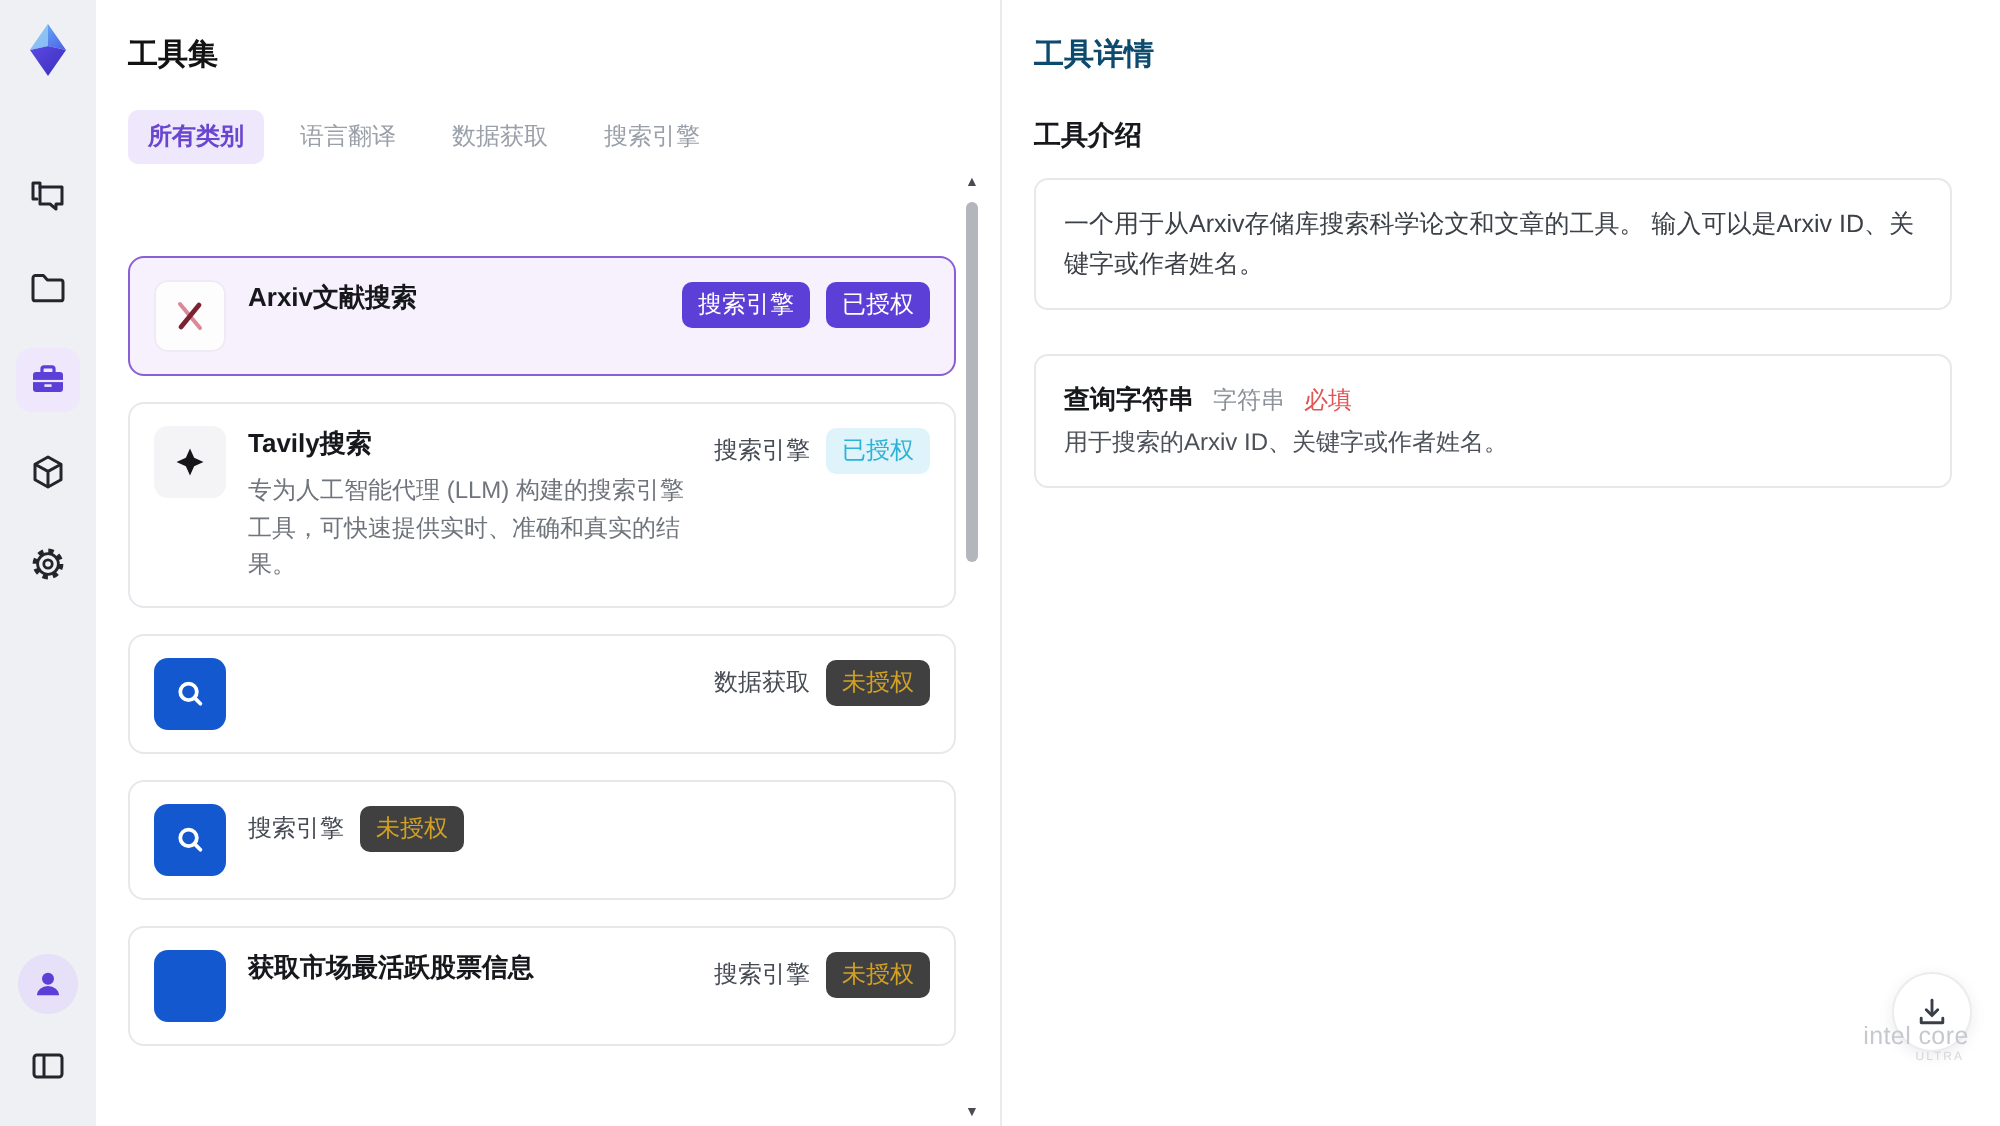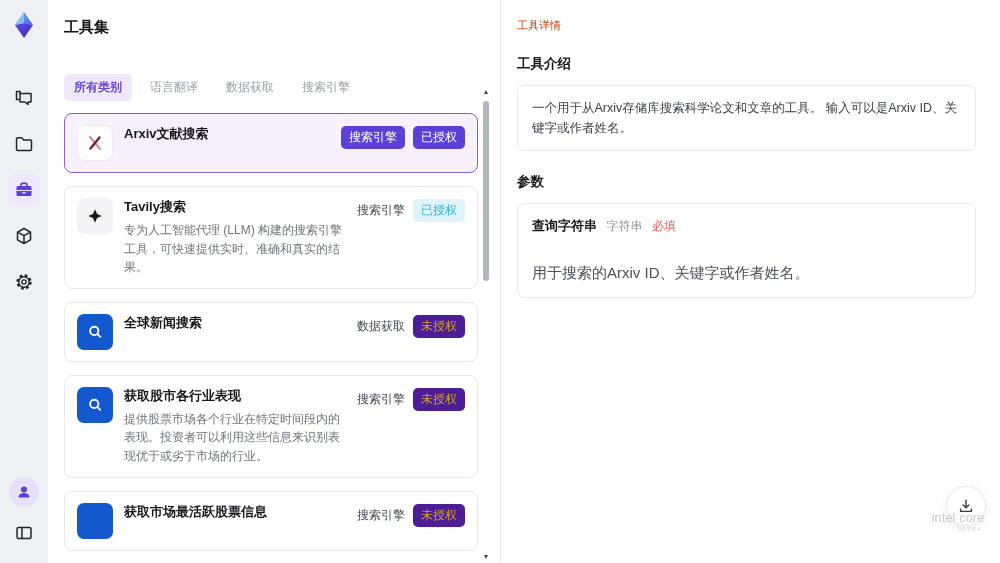--- a/index.html
+++ b/index.html
@@ -28,25 +28,25 @@
   .avatar-wrap { width: 30px; height: 30px; border-radius: 50%; background: #e6e0f8; display:flex; align-items:center; justify-content:center; }
 
   
   .list-panel {
     width: 452px; flex-shrink: 0; position: relative;
     padding: 18px 22px 16px 16px; height: 100%;
   }
   .panel-title { font-size: 15px; font-weight: bold; color: #121212; margin-bottom: 18px; }
   .tabs { display: flex; align-items: center; gap: 8px; margin-bottom: 12px; }
   .tab {
-    font-size: 12px; color: #9aa0a9; padding: 5px 10px; border-radius: 5px; cursor: pointer; white-space: nowrap; margin-top: 19px;
+    font-size: 12px; color: #9aa0a9; padding: 5px 10px; border-radius: 5px; cursor: pointer; white-space: nowrap;
   }
   .tab.active { background: #efe7fb; color: #6a46cf; font-weight: bold; }
 
-  .cards { display: flex; flex-direction: column; gap: 13px; height: 463px; overflow: hidden; }
+  .cards { display: flex; flex-direction: column; gap: 13px; height: 463px; overflow: hidden; justify-content: center; }
   .card {
     border: 1px solid #e7e8ec; border-radius: 8px; background: #fff;
     padding: 11px 12px; display: flex; gap: 11px; cursor: pointer; flex-shrink: 0;
   }
   .card.selected { background: #f7f0fd; border: 1px solid #8a5fd6; }
   .tile {
     width: 36px; height: 36px; border-radius: 7px; flex-shrink: 0;
     display: flex; align-items: center; justify-content: center;
   }
   .tile.white { background: #fdfdfd; box-shadow: 0 0 0 1px #f0eaf5 inset; }
@@ -55,50 +55,50 @@
   .card-main { flex: 1; min-width: 0; }
   .card-name { font-size: 13px; font-weight: bold; color: #17181c; margin-bottom: 5px; }
   .card-desc { font-size: 12px; color: #70747c; line-height: 1.55; }
   .card-side { display: flex; gap: 8px; align-items: flex-start; flex-shrink: 0; padding-top: 1px; }
   .cat-text { font-size: 12px; color: #474b54; padding: 3px 0; white-space: nowrap; }
   .badge {
     font-size: 12px; padding: 3px 8px; border-radius: 5px; white-space: nowrap; display: inline-block;
   }
   .badge-solid { background: #5b3fd6; color: #ffffff; }
   .badge-cyan { background: #dff4fa; color: #2eb2d6; }
-  .badge-yellow { background: #4c1d95; color: #d2a023; font-family: Liberation Serif, serif; }
+  .badge-yellow { background: #404040; color: #d2a023; font-family: Liberation Serif, serif; }
 
   
   .vscroll {
     position: absolute; right: 10px; top: 88px; bottom: 2px; width: 8px;
     display: flex; flex-direction: column; align-items: center;
   }
   .vscroll .arr { font-size: 7px; color: #4b4b52; line-height: 8px; cursor: pointer; }
   .vscroll .track { flex: 1; width: 8px; position: relative; }
   .vscroll .thumb {
     position: absolute; top: 5px; left: 1px; width: 6px; height: 180px;
     background: #b4b6bd; border-radius: 3px; cursor: grab;
   }
 
   
   .detail-panel {
     flex: 1; border-left: 1px solid #e9eaee; height: 100%;
     padding: 18px 24px 0 16px; position: relative;
   }
-  .detail-title { font-size: 11px; font-weight: normal; color: #c2410c; margin-bottom: 22px; }
+  .detail-title { font-size: 15px; font-weight: bold; color: #0c4a6e; margin-bottom: 22px; }
   .section-title { font-size: 13.5px; font-weight: bold; color: #17181c; margin-bottom: 12px; }
   .info-box {
     border: 1px solid #e7e8ec; border-radius: 7px; padding: 12px 14px;
     font-size: 12.5px; color: #3c4047; line-height: 1.6; margin-bottom: 22px; background:#fff;
   }
-  .param-head { margin-bottom: 24px; }
+  .param-head { margin-bottom: 1px; }
   .param-name { font-size: 13px; font-weight: bold; color: #17181c; }
   .param-type { font-size: 12px; color: #8b9099; margin-left: 6px; }
   .param-required { font-size: 12px; color: #e25555; margin-left: 6px; }
-  .param-desc { font-size: 15px; color: #4c5158; }
+  .param-desc { font-size: 12px; color: #4c5158; }
 
   
   .fab {
     position: absolute; right: 14px; top: 486px; width: 40px; height: 40px; border-radius: 50%;
     background: #ffffff; border: 1px solid #ececf0; box-shadow: 0 2px 8px rgba(0,0,0,.08);
     display: flex; align-items: center; justify-content: center; cursor: pointer;
   }
   .intel {
     position: absolute; right: 14px; top: 512px; width: 56px; text-align: center;
     color: #c5c8ce; font-size: 12.5px; line-height: 1.1; letter-spacing: .2px;
@@ -225,39 +225,34 @@
       </div>
 
       <div class="card">
         <div class="tile blue">
           <svg width="18" height="18" viewBox="0 0 20 20" fill="none" stroke="#ffffff" stroke-width="2.1" stroke-linecap="round">
             <circle cx="9.2" cy="8.8" r="4.6"></circle>
             <line x1="12.8" y1="12.4" x2="15.8" y2="15.4"></line>
           </svg>
         </div>
         <div class="card-main">
-          <div class="card-name">全球新闻搜索</div>
         </div>
         <div class="card-side">
           <span class="cat-text">数据获取</span>
           <span class="badge badge-yellow">未授权</span>
         </div>
       </div>
 
       <div class="card">
         <div class="tile blue">
           <svg width="18" height="18" viewBox="0 0 20 20" fill="none" stroke="#ffffff" stroke-width="2.1" stroke-linecap="round">
             <circle cx="9.2" cy="8.8" r="4.6"></circle>
             <line x1="12.8" y1="12.4" x2="15.8" y2="15.4"></line>
           </svg>
         </div>
-        <div class="card-main">
-          <div class="card-name">获取股市各行业表现</div>
-          <div class="card-desc">提供股票市场各个行业在特定时间段内的表现。投资者可以利用这些信息来识别表现优于或劣于市场的行业。</div>
-        </div>
         <div class="card-side">
           <span class="cat-text">搜索引擎</span>
           <span class="badge badge-yellow">未授权</span>
         </div>
       </div>
 
       <div class="card">
         <div class="tile blue">
           
         </div>
@@ -281,21 +276,20 @@
       <div class="arr">▼</div>
     </div>
   </main>
 
   <section class="detail-panel">
     <h2 class="detail-title">工具详情</h2>
 
     <h3 class="section-title">工具介绍</h3>
     <div class="info-box">一个用于从Arxiv存储库搜索科学论文和文章的工具。 输入可以是Arxiv ID、关键字或作者姓名。</div>
 
-    <h3 class="section-title">参数</h3>
     <div class="info-box">
       <div class="param-head">
         <span class="param-name">查询字符串</span>
         <span class="param-type">字符串</span>
         <span class="param-required">必填</span>
       </div>
       <div class="param-desc">用于搜索的Arxiv ID、关键字或作者姓名。</div>
     </div>
 
     <div class="fab">

